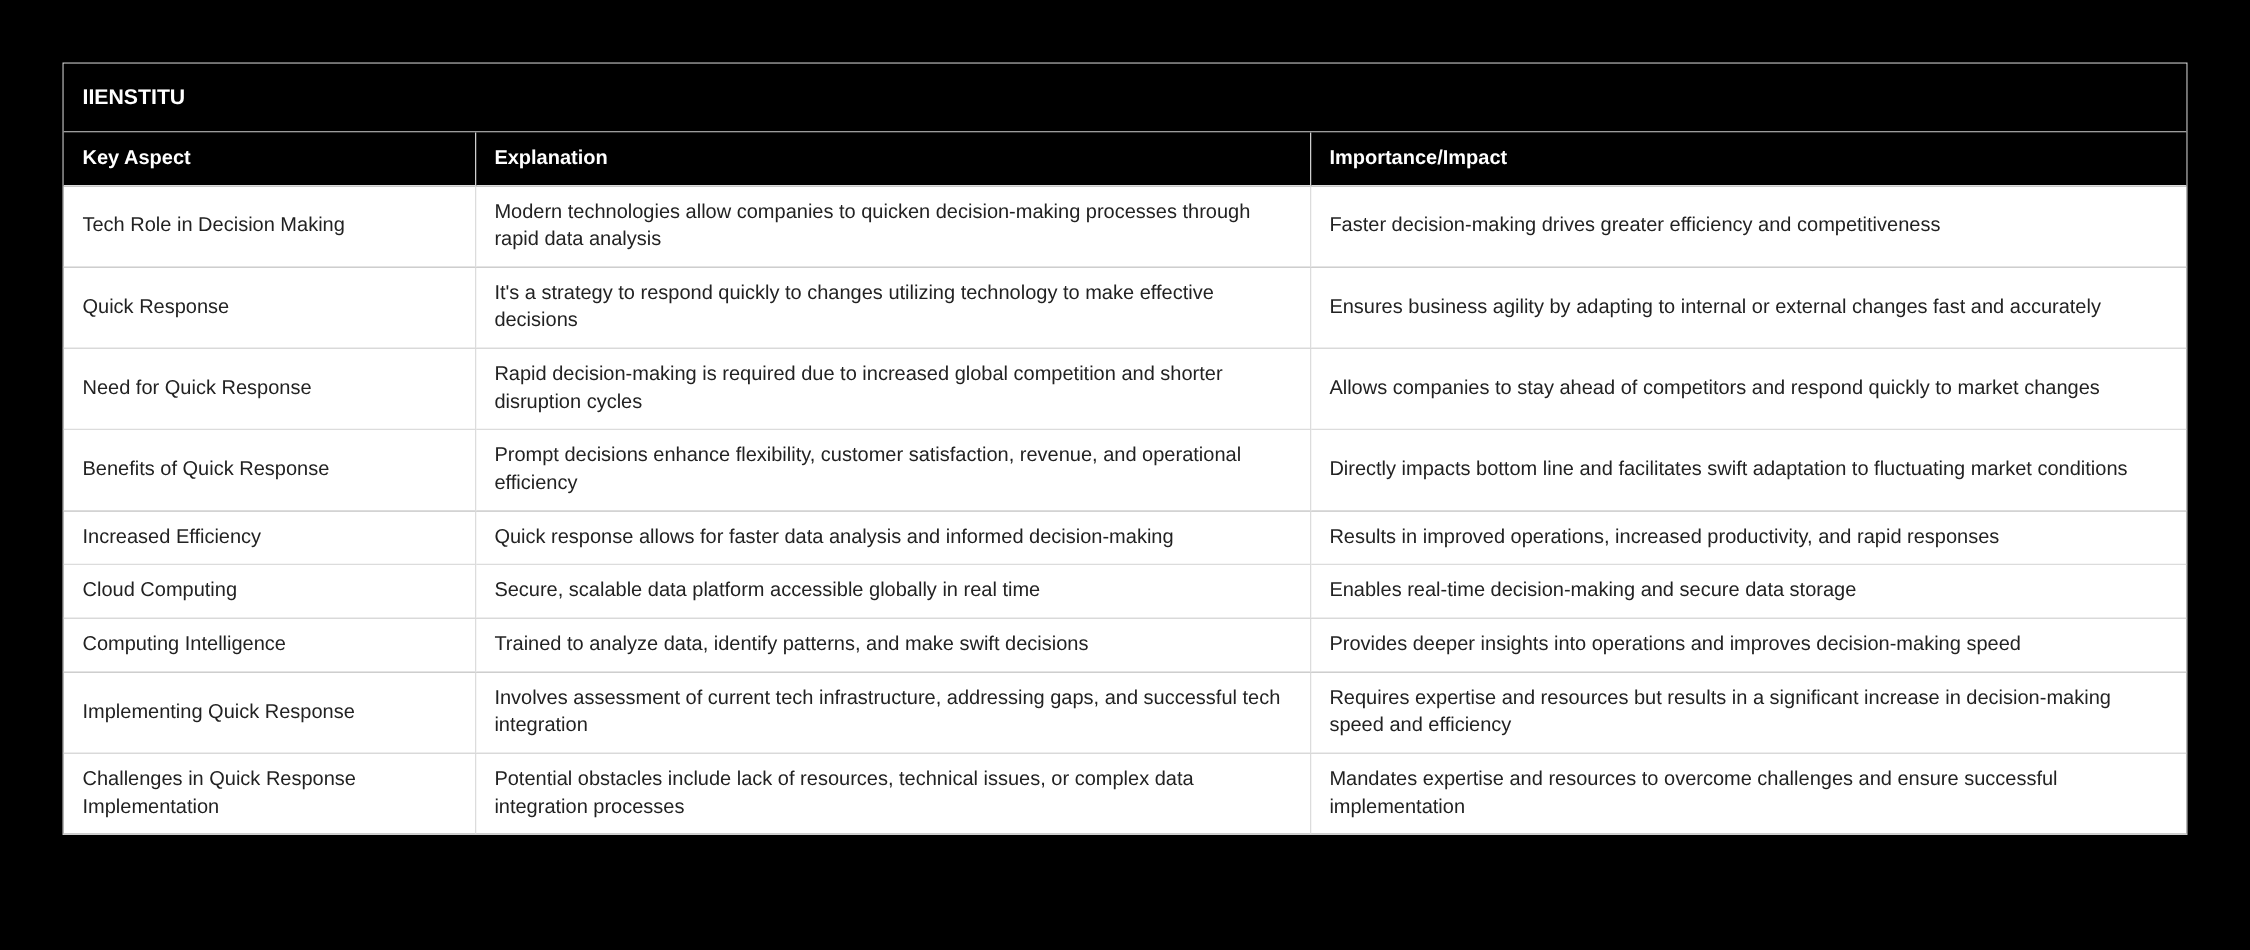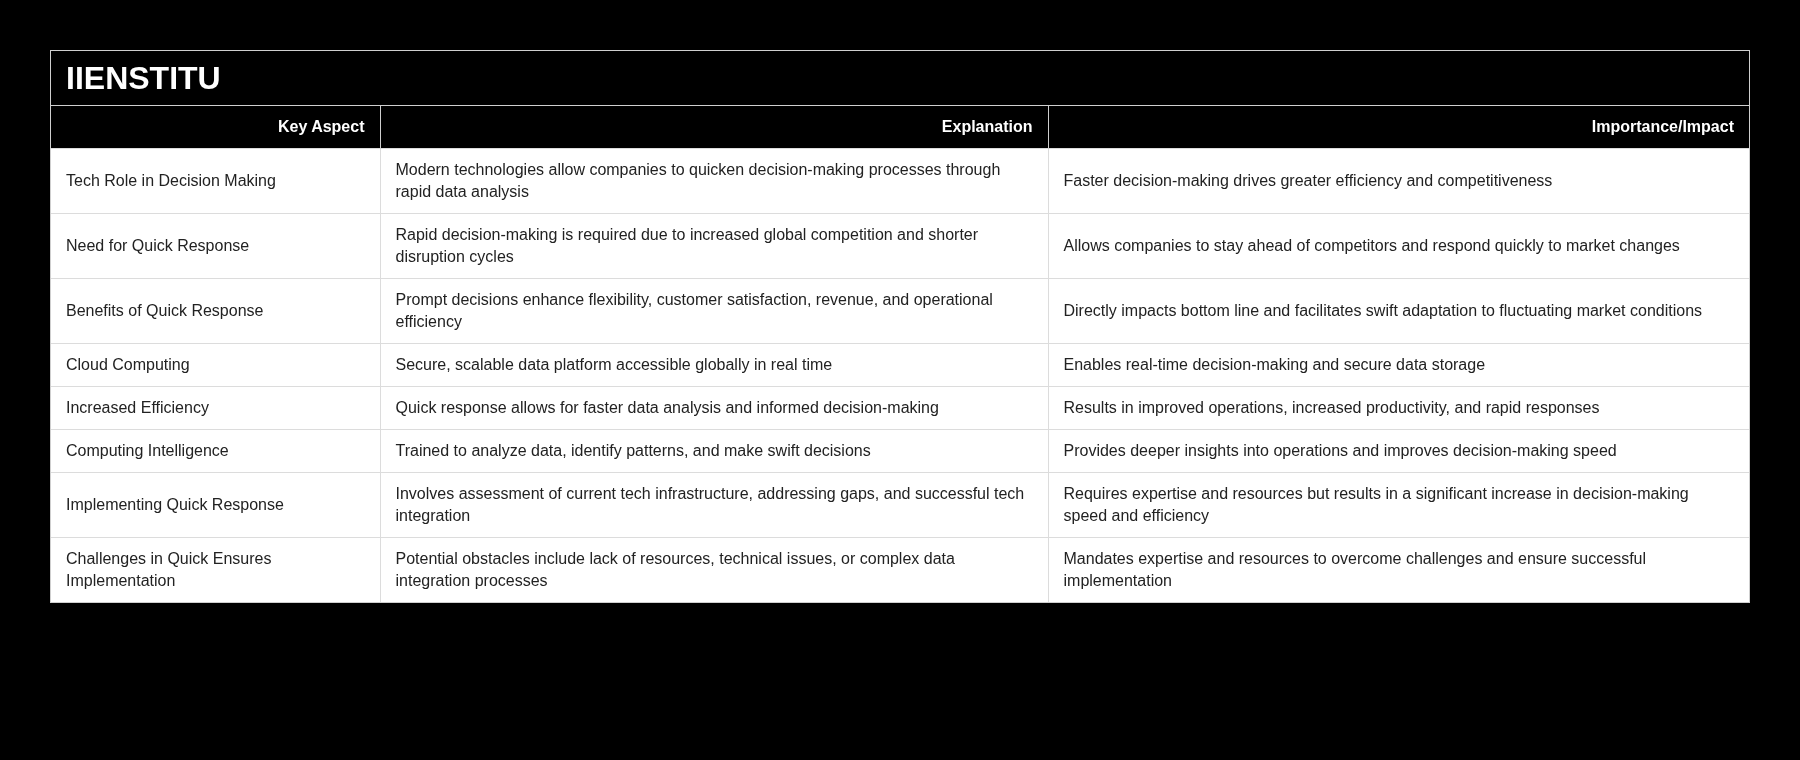--- a/index.html
+++ b/index.html
@@ -1,21 +1,21 @@
 <!DOCTYPE html>
 <html><head>
 <meta charset="utf-8">
 <style>
   html, body { margin:0; padding:0; }
   body { width:1800px; height:760px; background:#000; font-family:"Liberation Sans", sans-serif; position:relative; overflow:hidden; }
   .wrap { position:absolute; left:50px; top:50px; width:1700px; border:1px solid #cfcfcf; box-sizing:border-box; }
-  .title { height:54px; background:#000; color:#fff; font-weight:bold; font-size:32px; line-height:54px; padding-left:15px; border-bottom:1px solid #cfcfcf; }
+  .title { height:54px; background:#000; color:#fff; font-weight:bold; font-size:17px; line-height:54px; padding-left:15px; border-bottom:1px solid #cfcfcf; }
   table { border-collapse:collapse; width:100%; table-layout:fixed; }
   col.c1 { width:329px; } col.c2 { width:668px; } col.c3 { width:auto; }
-  th { background:#000; color:#fff; font-weight:bold; font-size:16px; text-align:right; height:42px; padding:0 15px; border-left:1px solid #cfcfcf; }
+  th { background:#000; color:#fff; font-weight:bold; font-size:16px; text-align:left; height:42px; padding:0 15px; border-left:1px solid #cfcfcf; }
   th:first-child { border-left:none; }
   td { background:#fff; color:#222; font-size:16px; line-height:22px; padding:10px 15px; border-top:1px solid #dcdcdc; border-left:1px solid #dcdcdc; vertical-align:middle; }
   td:first-child { border-left:none;margin-left:40px; }
   tr.two td { height:44px; }
   tr.one td { height:22px; padding-top:10px; padding-bottom:10px; }
 </style>
 </head>
 <body>
 
 <div class="wrap">
@@ -33,49 +33,54 @@
         <th>Importance/Impact</th>
       </tr>
     </thead>
     <tbody>
       <tr class="two">
         <td>Tech Role in Decision Making</td>
         <td>Modern technologies allow companies to quicken decision-making processes through rapid data analysis</td>
         <td>Faster decision-making drives greater efficiency and competitiveness</td>
       </tr>
       <tr class="two">
+        <td>Quick Response</td>
+        <td>It's a strategy to respond quickly to changes utilizing technology to make effective decisions</td>
+        <td>Ensures business agility by adapting to internal or external changes fast and accurately</td>
+      </tr>
+      <tr class="two">
         <td>Need for Quick Response</td>
         <td>Rapid decision-making is required due to increased global competition and shorter disruption cycles</td>
         <td>Allows companies to stay ahead of competitors and respond quickly to market changes</td>
       </tr>
       <tr class="two">
         <td>Benefits of Quick Response</td>
         <td>Prompt decisions enhance flexibility, customer satisfaction, revenue, and operational efficiency</td>
         <td>Directly impacts bottom line and facilitates swift adaptation to fluctuating market conditions</td>
       </tr>
       <tr class="one">
+        <td>Increased Efficiency</td>
+        <td>Quick response allows for faster data analysis and informed decision-making</td>
+        <td>Results in improved operations, increased productivity, and rapid responses</td>
+      </tr>
+      <tr class="one">
         <td>Cloud Computing</td>
         <td>Secure, scalable data platform accessible globally in real time</td>
         <td>Enables real-time decision-making and secure data storage</td>
-      </tr>
-      <tr class="one">
-        <td>Increased Efficiency</td>
-        <td>Quick response allows for faster data analysis and informed decision-making</td>
-        <td>Results in improved operations, increased productivity, and rapid responses</td>
       </tr>
       <tr class="one">
         <td>Computing Intelligence</td>
         <td>Trained to analyze data, identify patterns, and make swift decisions</td>
         <td>Provides deeper insights into operations and improves decision-making speed</td>
       </tr>
       <tr class="two">
         <td>Implementing Quick Response</td>
         <td>Involves assessment of current tech infrastructure, addressing gaps, and successful tech integration</td>
         <td>Requires expertise and resources but results in a significant increase in decision-making speed and efficiency</td>
       </tr>
       <tr class="two">
-        <td>Challenges in Quick Ensures Implementation</td>
+        <td>Challenges in Quick Response Implementation</td>
         <td>Potential obstacles include lack of resources, technical issues, or complex data integration processes</td>
         <td>Mandates expertise and resources to overcome challenges and ensure successful implementation</td>
       </tr>
     </tbody>
   </table>
 </div>
 
 </body></html>

